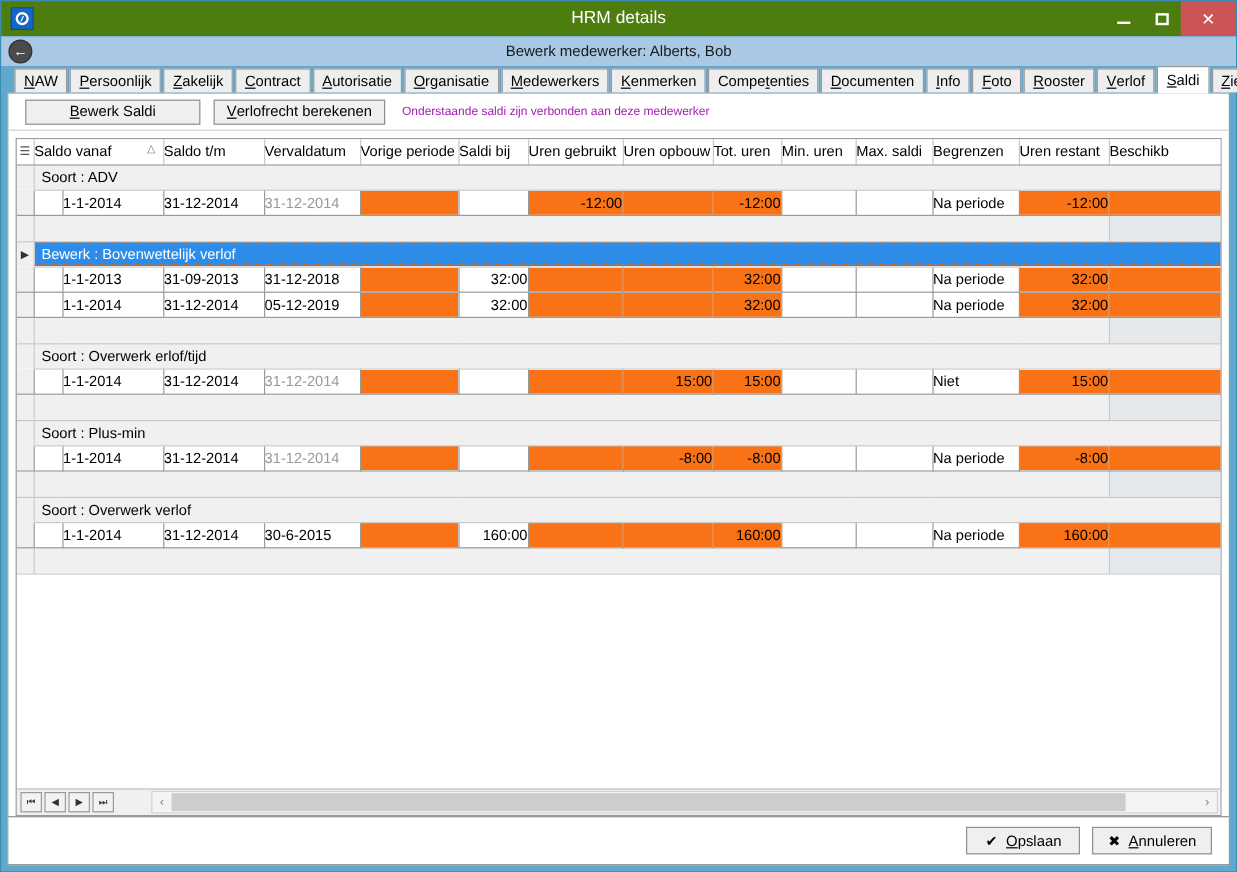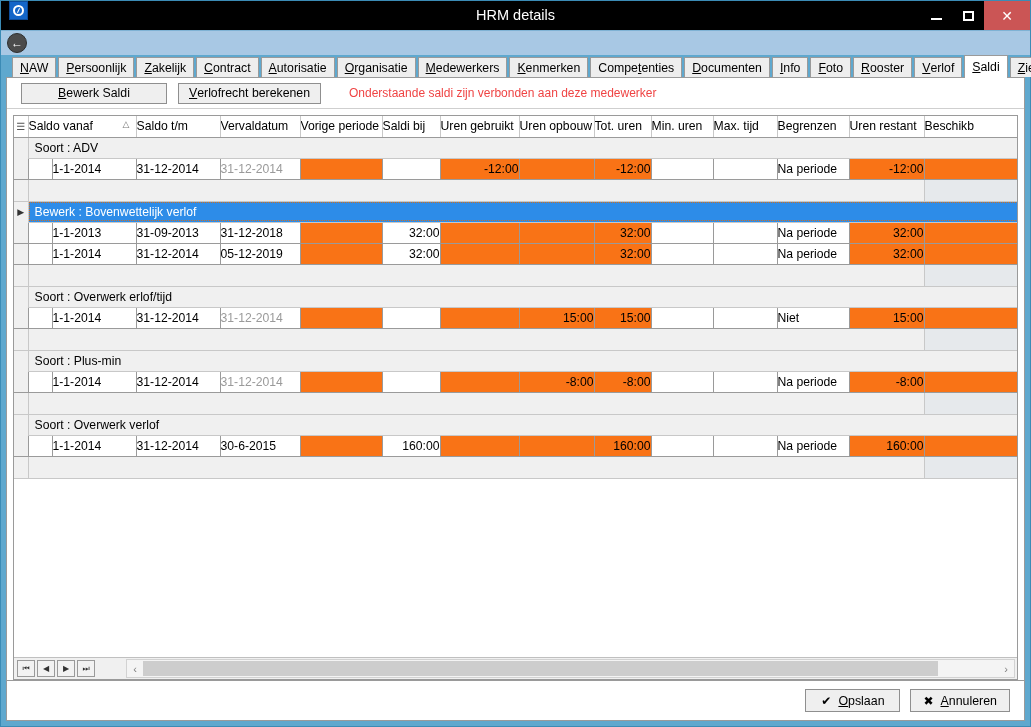--- a/index.html
+++ b/index.html
@@ -17,23 +17,24 @@
     background: #5fa8ce;
     border: 1px solid #3b8bb5;
     display: flex;
     flex-direction: column;
   }
 
   
   #titlebar {
     height: 29px;
     flex: 0 0 29px;
-    background: #000000;
+    background: #4d7c0f;
     position: relative;
     display: flex;
+    align-items: center;
   }
   #app-icon {
     width: 19px; height: 19px;
     margin-left: 8px;
     background: #1466c8;
     border: 1px solid #0d4c9a;
     display: flex; align-items: center; justify-content: center;
   }
   #app-icon .ring {
     width: 11px; height: 11px;
@@ -162,23 +163,23 @@
     border: 1px solid #8f8f8f;
     font-size: 12.3px;
     color: #000;
     display: flex; align-items: center; justify-content: center;
     cursor: default;
     white-space: nowrap;
   }
   #btn-bewerk-saldi { width: 146px; margin-right: 11px; }
   #btn-verlofrecht { padding: 0 10px; }
   #toolbar-note {
-    margin-left: 28px;
-    font-size: 12px;
-    color: #ef4444;
+    margin-left: 14px;
+    font-size: 10px;
+    color: #a21caf;
   }
 
   
   #gridwrap {
     flex: 1 1 auto;
     margin: 6px 6px 0 6px;
     border: 1px solid #9a9a9a;
     background: #ffffff;
     display: flex;
     flex-direction: column;
@@ -362,20 +363,21 @@
         <div class="max-glyph"></div>
       </div>
       <div class="winbtn" id="btn-close">
         <span class="close-glyph">✕</span>
       </div>
     </div>
   </div>
 
   <div id="subheader">
     <div id="back-button">←</div>
+    <div id="subheader-title">Bewerk medewerker: Alberts, Bob</div>
   </div>
 
   <div id="tabstrip">
       <div class="tab"><u>N</u>AW</div>
       <div class="tab"><u>P</u>ersoonlijk</div>
       <div class="tab"><u>Z</u>akelijk</div>
       <div class="tab"><u>C</u>ontract</div>
       <div class="tab"><u>A</u>utorisatie</div>
       <div class="tab"><u>O</u>rganisatie</div>
       <div class="tab"><u>M</u>edewerkers</div>
@@ -423,21 +425,21 @@
                 <th class="gutter">☰</th>
                 <th colspan="2"><span>Saldo vanaf</span><span class="sortmark">△</span></th>
                 <th><span>Saldo t/m</span></th>
                 <th><span>Vervaldatum</span></th>
                 <th><span>Vorige periode</span></th>
                 <th><span>Saldi bij</span></th>
                 <th><span>Uren gebruikt</span></th>
                 <th><span>Uren opbouw</span></th>
                 <th><span>Tot. uren</span></th>
                 <th><span>Min. uren</span></th>
-                <th><span>Max. tijd</span></th>
+                <th><span>Max. saldi</span></th>
                 <th><span>Begrenzen</span></th>
                 <th><span>Uren restant</span></th>
                 <th><span>Beschikb</span></th>
               </tr>
             </thead>
           <tbody id="grid-body">
               <tr class="group">
                 <td class="gutter"></td>
                 <td class="grouplabel" colspan="14">Soort : ADV</td>
               </tr>

